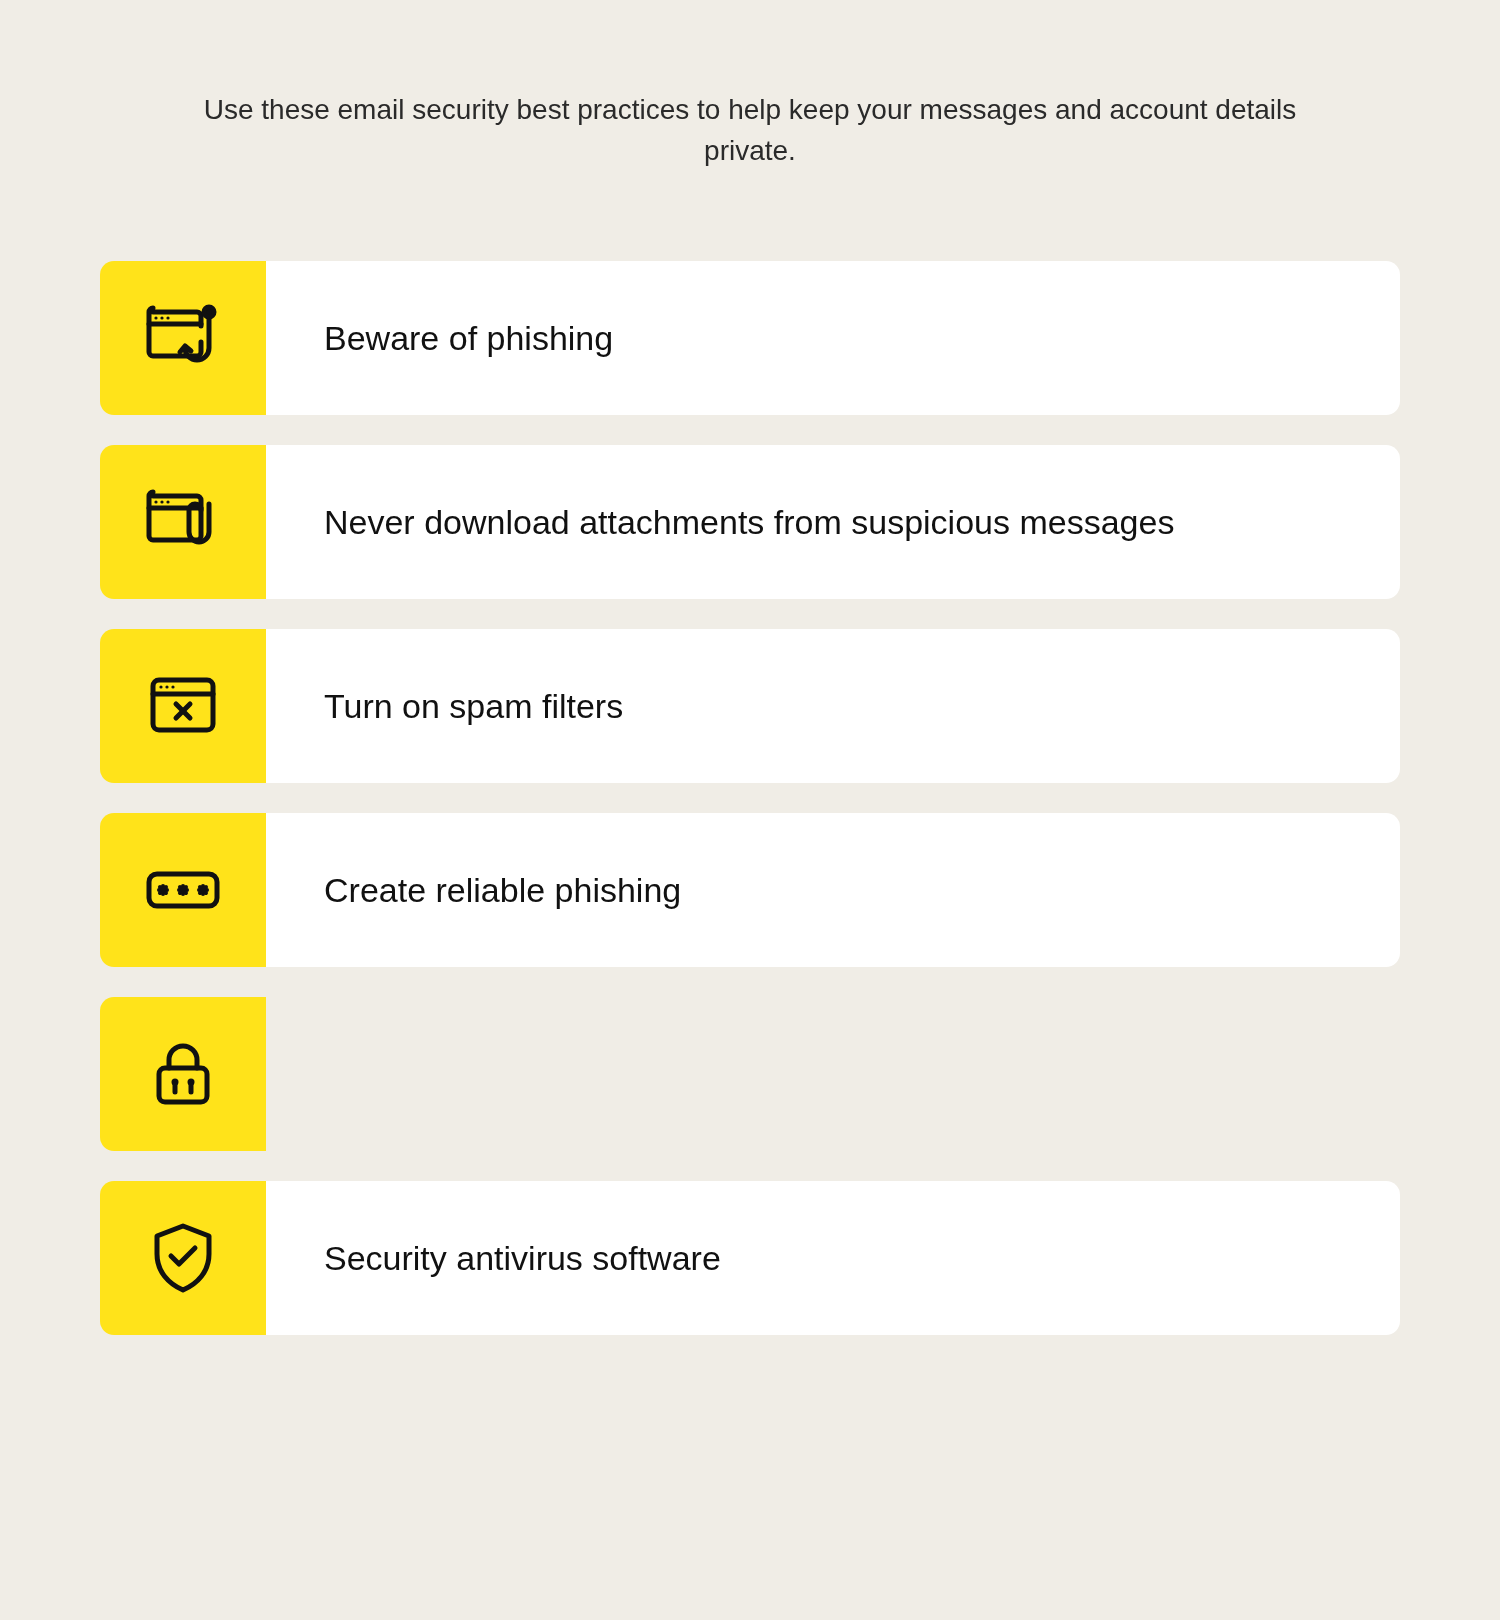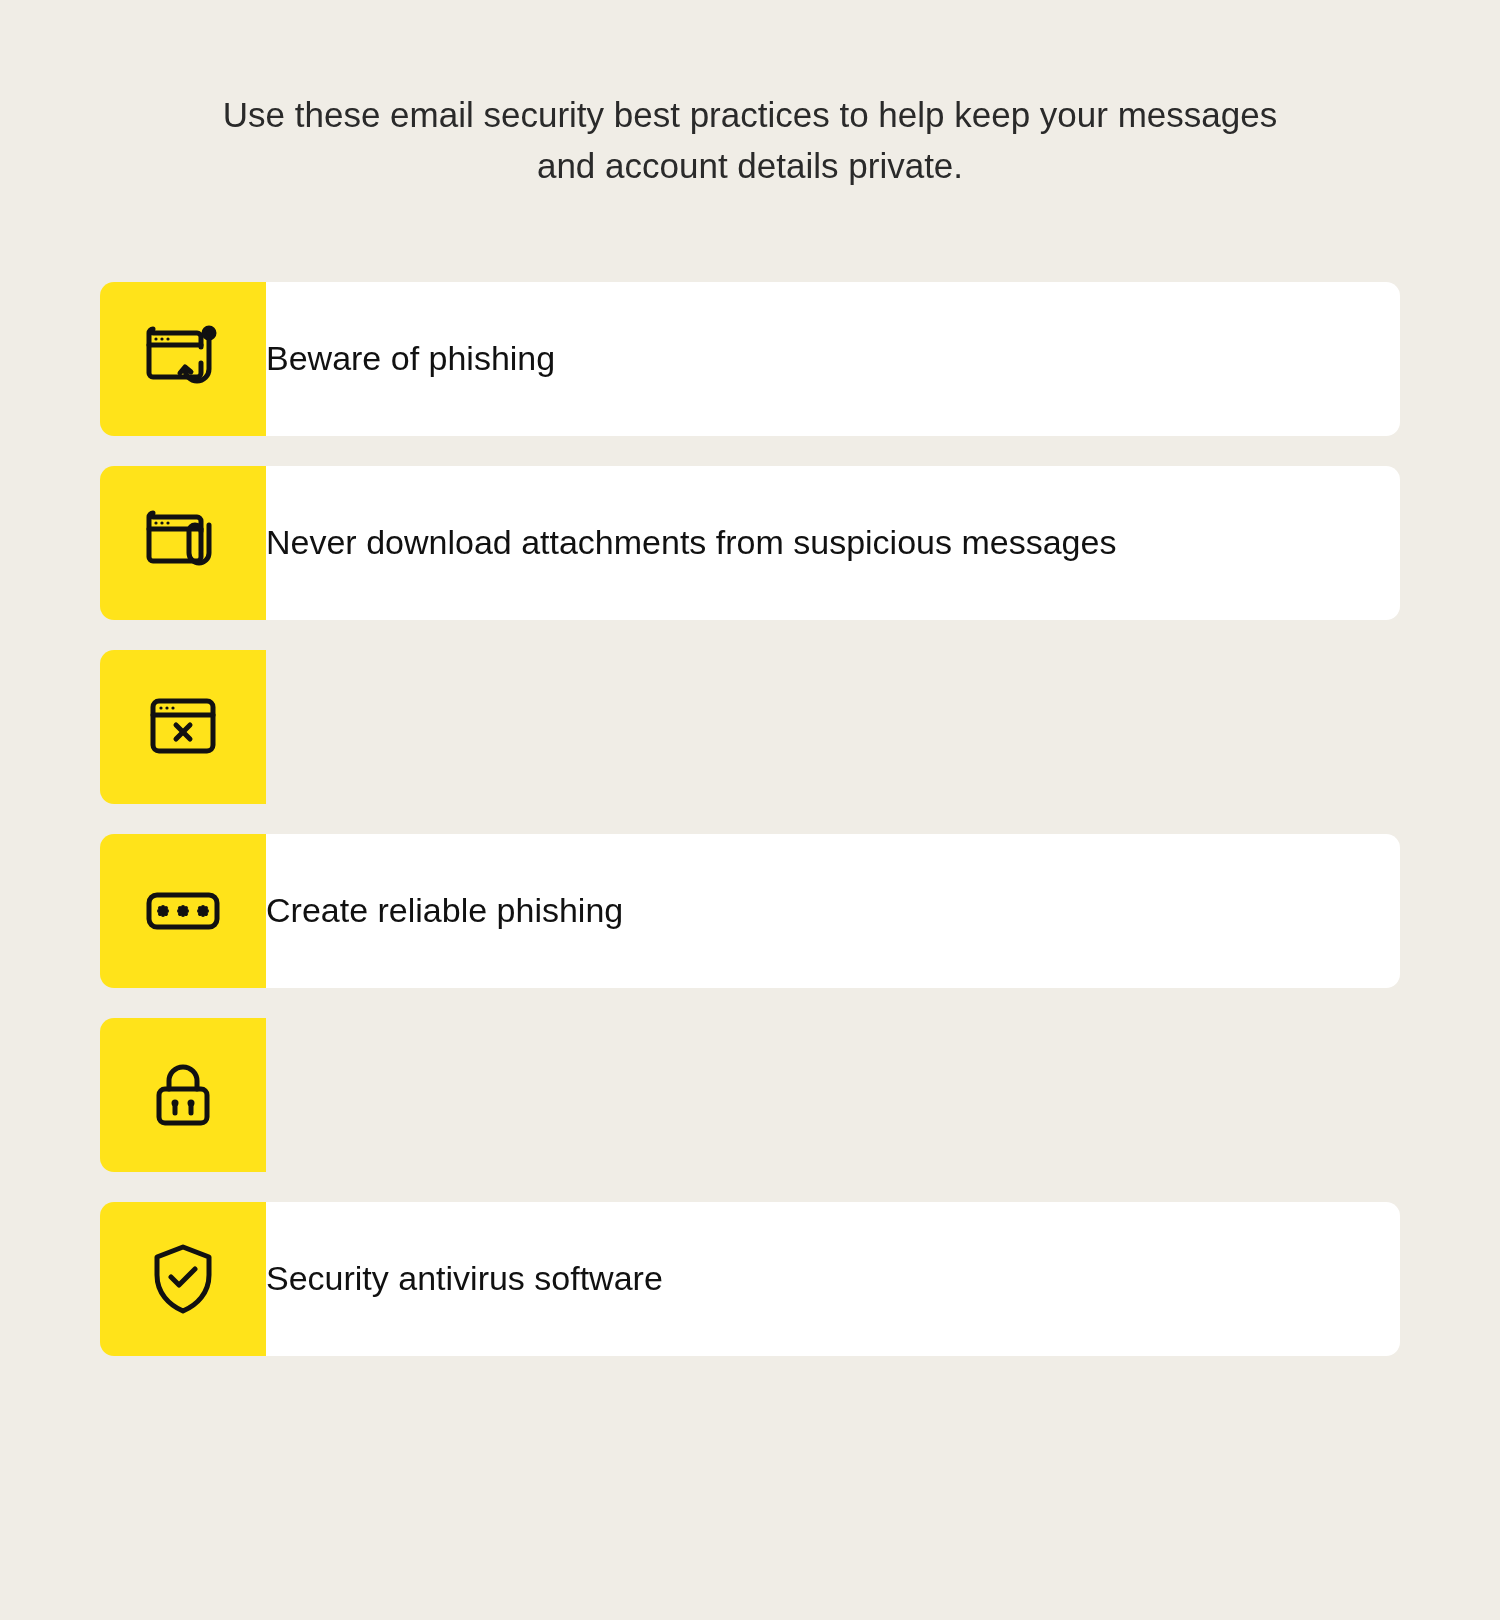--- a/index.html
+++ b/index.html
@@ -16,21 +16,21 @@
     margin-bottom: 90px;
   }
   .title {
     font-size: 62px;
     font-weight: 800;
     letter-spacing: -0.5px;
     color: #111;
     margin-bottom: 28px;
   }
   .subtitle {
-    font-size: 35px;
+    font-size: 28px;
     font-weight: 400;
     color: #2a2a2a;
     line-height: 1.45;
     max-width: 1100px;
     margin: 0 auto;
   }
   .tips {
     display: flex;
     flex-direction: column;
     gap: 30px;
@@ -53,20 +53,21 @@
     width: 80px;
     height: 80px;
     display: block;
   }
   .label-box {
     flex: 1;
     background: #ffffff;
     border-radius: 0 14px 14px 0;
     display: flex;
     align-items: center;
+    padding-left: 58px;
     font-size: 34px;
     font-weight: 500;
     color: #111;
   }
 </style>
 </head>
 <body>
 
 <div class="header">
   <p class="subtitle">Use these email security best practices to help keep your messages and account details private.</p>
@@ -117,20 +118,21 @@
           <rect x="10" y="14" width="60" height="50" rx="6"></rect>
           <line x1="10" y1="28" x2="70" y2="28"></line>
           <circle cx="18" cy="21" r="1.6" fill="#111" stroke="none"></circle>
           <circle cx="24" cy="21" r="1.6" fill="#111" stroke="none"></circle>
           <circle cx="30" cy="21" r="1.6" fill="#111" stroke="none"></circle>
           <line x1="33" y1="38" x2="47" y2="52"></line>
           <line x1="47" y1="38" x2="33" y2="52"></line>
         </svg>
       </span>
     </div>
+    <div class="label-box">Turn on spam filters</div>
   </div>
 
   <div class="tip-row">
     <div class="icon-box">
       <span>
         <svg viewBox="0 0 80 80" fill="none" stroke="#111" stroke-width="5" stroke-linecap="round" stroke-linejoin="round">
           <rect x="6" y="24" width="68" height="32" rx="8"></rect>
           <g stroke-width="4">
             <line x1="20" y1="36" x2="20" y2="44"></line>
               <line x1="16" y1="40" x2="24" y2="40"></line>

